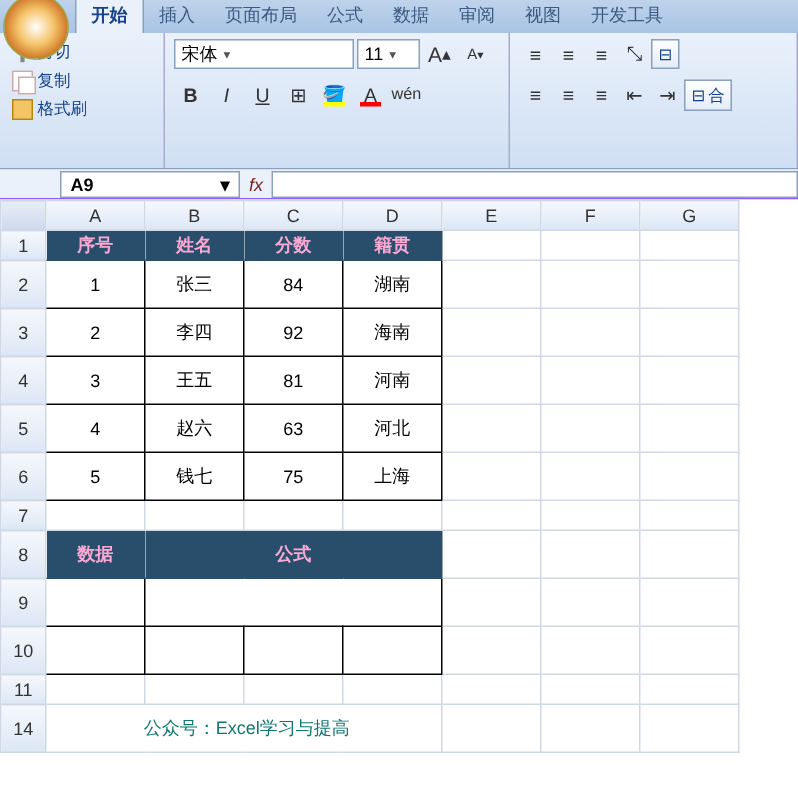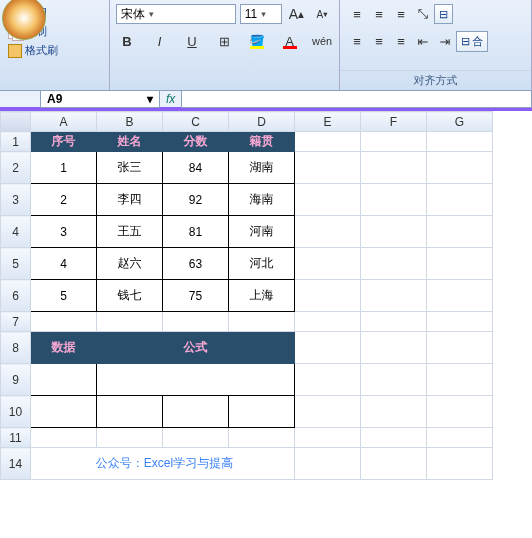--- a/index.html
+++ b/index.html
@@ -20,57 +20,67 @@
 .big-btn .ico { width:24px; height:28px; background:#fff; border:1px solid #b8860b; position:relative;}
 .big-btn .ico::after{content:"";position:absolute;bottom:0;left:0;right:0;height:10px;background:#f4c566;}
 .mini-btns { display:flex; flex-direction:column; gap:2px; }
 .mini-btn { display:flex; align-items:center; gap:3px; font-size:11px; color:#15428b; cursor:pointer; padding:1px 2px;}
 .mini-ico { width:14px; height:14px; display:inline-block; }
 .sci{ background:linear-gradient(45deg,#888 40%,#ccc 50%,#888 60%); clip-path:polygon(20% 0,60% 40%,100% 0,100% 30%,60% 70%,60% 100%,40% 100%,40% 70%,0 30%,0 0);}
 .cpy{ border:1px solid #caa; background:#fff; position:relative;}
 .cpy::after{content:"";position:absolute;left:3px;top:3px;right:-3px;bottom:-3px;border:1px solid #caa;background:#fff;}
 .brs{ background:#f4c566; border:1px solid #b8860b;}
 
-.font-group .row { display:flex; gap:2px; align-items:center; margin-bottom:3px;justify-content:space-between;}
+.font-group .row { display:flex; gap:2px; align-items:center; margin-bottom:3px;}
 .combo { border:1px solid #8ba0bc; background:#fff; height:20px; display:flex; align-items:center; padding:0 4px; font-size:12px; cursor:pointer;}
 .combo .arr{ margin-left:4px; font-size:9px; color:#555;}
 .sq-btn { width:22px; height:20px; border:1px solid transparent; display:flex; align-items:center; justify-content:center; font-size:13px; cursor:pointer; color:#333;}
 .AaBig{font-size:14px;} .AaSm{font-size:10px;}
 .colorbar{position:relative;}
 .colorbar::after{content:"";position:absolute;left:3px;right:3px;bottom:1px;height:3px;}
 .hl::after{background:#ffff00;} .fc::after{background:#ff0000;}
 
 .align-group .row{display:flex; gap:0; margin-bottom:3px;}
 .merge-btn{display:flex;align-items:center;gap:2px;border:1px solid #8ba0bc;background:linear-gradient(#fff,#e3ecf7);padding:2px 4px;font-size:11px;cursor:pointer;color:#15428b;}
 
-.namebox-row{display:flex;align-items:center;height:20px;border-bottom:4px solid #8b5cf6;background:#eaf1fb;}
+.namebox-row{display:flex;align-items:center;height:20px;border-bottom:1px solid #8b5cf6;background:#eaf1fb;}
 .namebox{width:120px;border:1px solid #8ba0bc;background:#fff;margin-left:40px;padding:1px 6px;font-size:12px;font-weight:bold;display:flex;justify-content:space-between;align-items:center;}
-.fx{margin:0 6px;font-style:italic;color:#0f766e;}
+.fx{margin:0 6px;font-style:italic;color:#7f1d1d;}
 .fbar{flex:1;border:1px solid #8ba0bc;background:#fff;height:18px;}
 
 .sheet{position:relative; background:#fff;}
 table.grid{border-collapse:collapse;table-layout:fixed;}
 .grid th, .grid td{border:1px solid #d0d7e5;font-size:12px;text-align:center;height:20px;overflow:hidden;}
 .grid th{background:linear-gradient(#f5f8fd,#dce7f5);color:#333;font-weight:normal;}
 .grid th.corner{width:30px;background:linear-gradient(#e8eef8,#cdd9ec);}
 .grid th.col{width:66px;}
 .grid th.row{width:30px;background:linear-gradient(#f5f8fd,#dce7f5);}
 .grid td{width:66px;background:#fff;}
 
 .hdr-cell{background:#294e6b !important;color:#f9a8d4;font-weight:bold;border:1px solid #294e6b !important;}
 .data-cell{border:1px solid #000 !important;}
 .tall{height:32px !important;}
 .short{height:14px !important;}
-.watermark{color:#3b82f6;text-align:right;padding-left:4px !important;border:1px solid #d0d7e5 !important;}
+.watermark{color:#0f766e;text-align:right;padding-left:4px !important;border:1px solid #d0d7e5 !important;}
 </style>
 </head>
 <body>
 
 <div class="ribbon">
   <div class="office-btn"></div>
+  <div class="tabs">
+    <div class="tab active">开始</div>
+    <div class="tab">插入</div>
+    <div class="tab">页面布局</div>
+    <div class="tab">公式</div>
+    <div class="tab">数据</div>
+    <div class="tab">审阅</div>
+    <div class="tab">视图</div>
+    <div class="tab">开发工具</div>
+  </div>
   <div class="groups">
     <div class="group" style="width:110px">
       <div class="group-body">
         <div class="mini-btns">
           <div class="mini-btn">
               <span class="mini-ico sci"></span>
               <span>剪切</span>
             </div>
           <div class="mini-btn">
               <span class="mini-ico cpy"></span>
@@ -123,21 +133,20 @@
         </div>
         <div class="row">
           <div class="sq-btn">≡</div>
           <div class="sq-btn">≡</div>
           <div class="sq-btn">≡</div>
           <div class="sq-btn">⇤</div>
           <div class="sq-btn">⇥</div>
           <div class="merge-btn">⊟ <span>合</span></div>
         </div>
       </div>
-      <div class="group-title">对齐方式</div>
     </div>
   </div>
 </div>
 
 <div class="namebox-row">
   <div class="namebox">
       <span>A9</span>
       <span class="arr">▾</span>
     </div>
   <span class="fx">fx</span>

